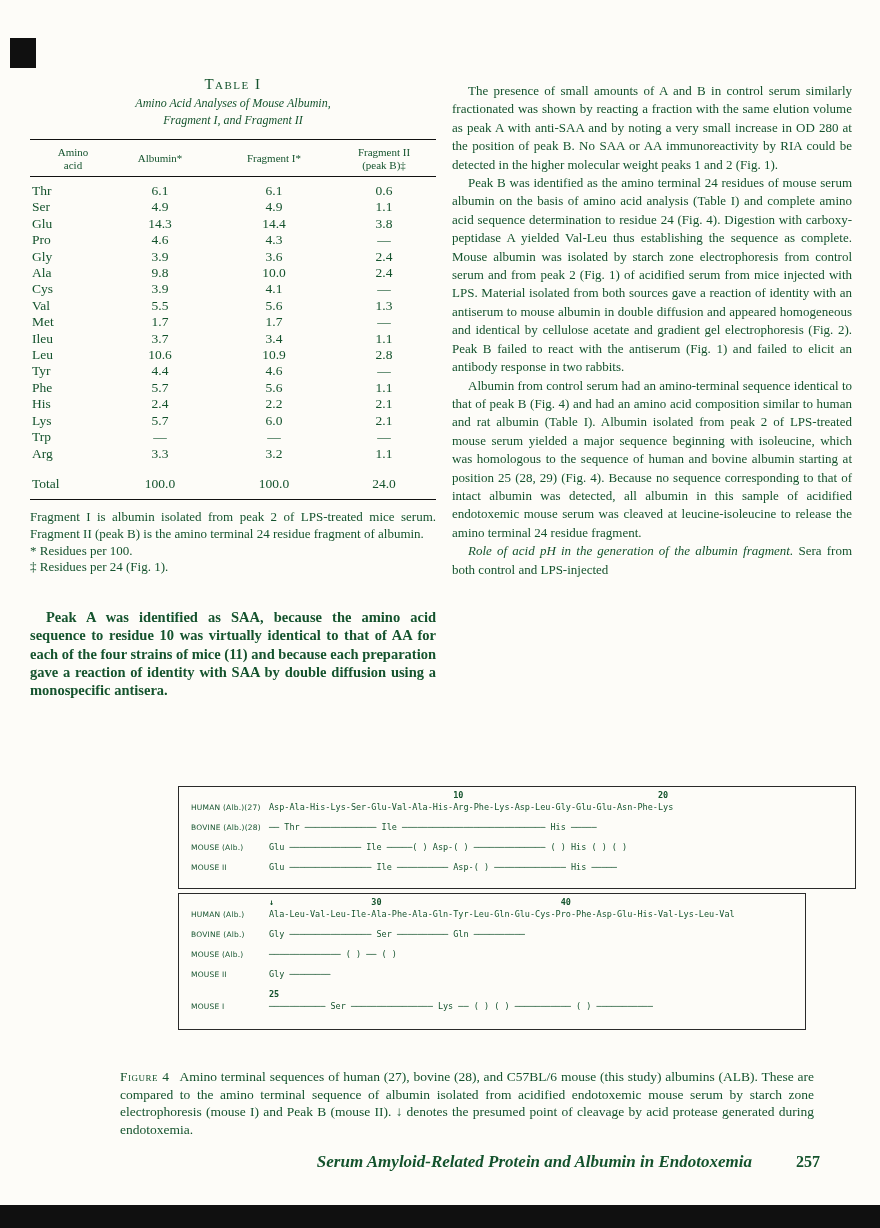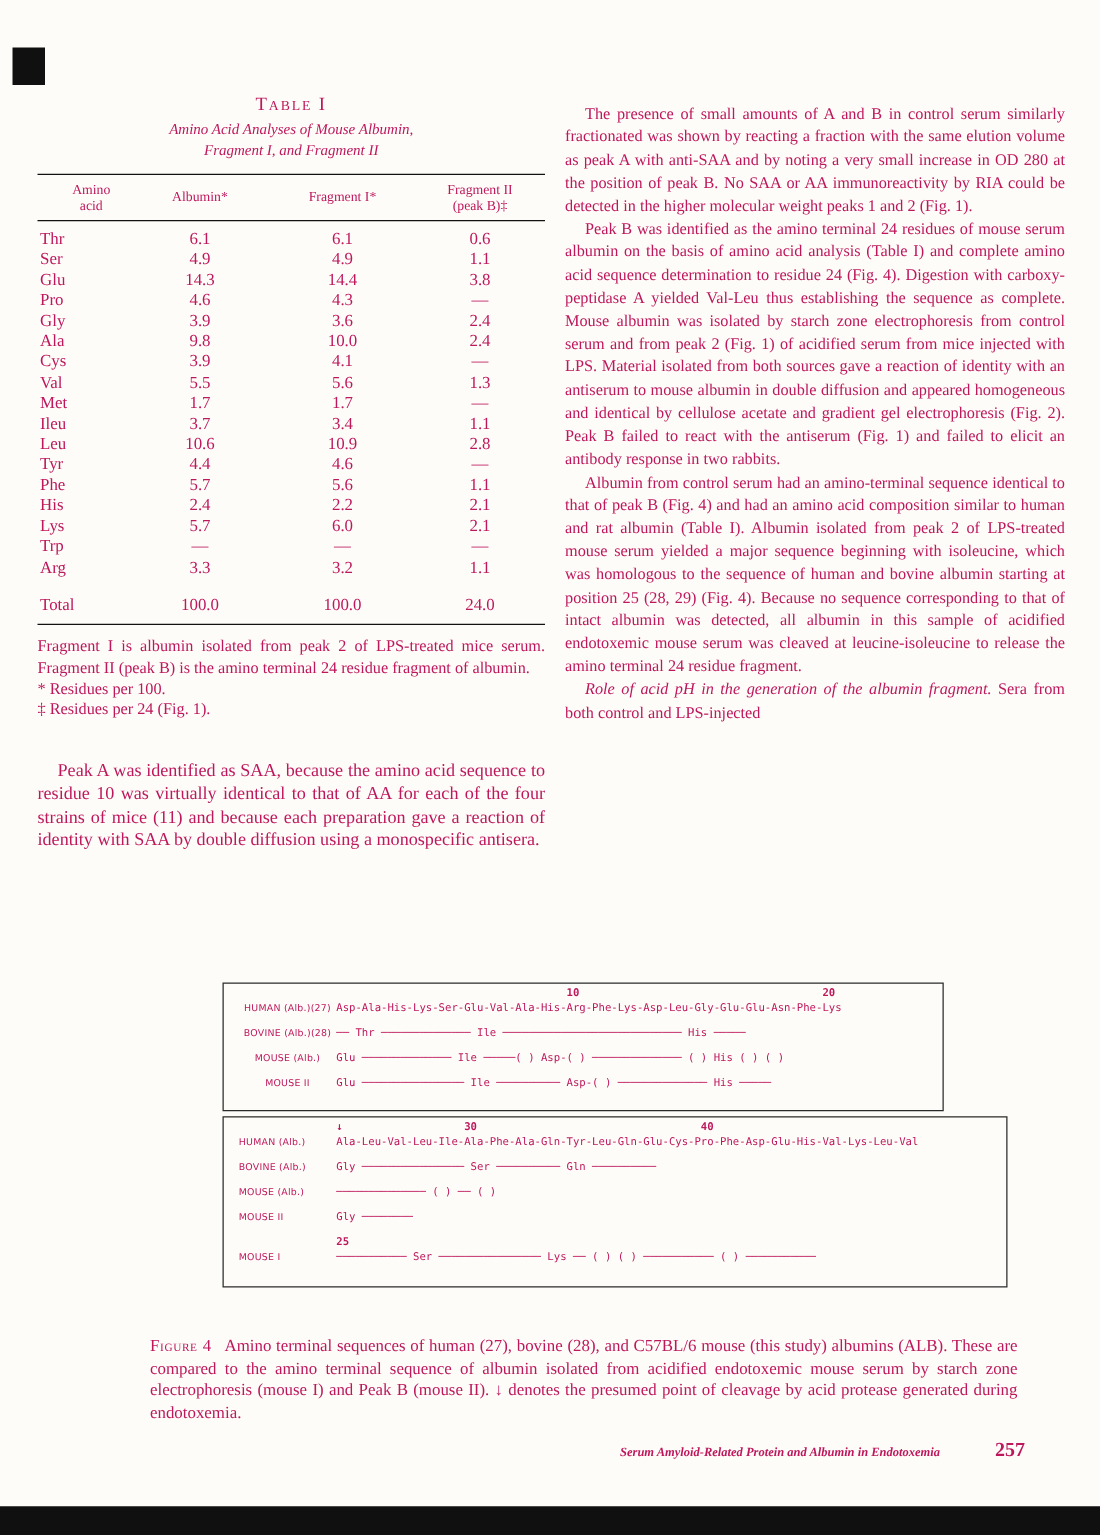--- a/index.html
+++ b/index.html
@@ -1,31 +1,32 @@
 <!DOCTYPE html>
 <html><head>
 <meta charset="utf-8">
 <style>
   html,body{margin:0;padding:0;background:#e8e6e0;}
   .page{
     position:relative; width:880px; height:1228px; margin:0 auto;
-    background:#fdfcf8; color:#be185d; overflow:hidden;
+    background:#fdfcf8; color:#14532d; overflow:hidden;
     font-family:"Liberation Serif", serif;
   }
   .artifact{position:absolute; background:#101010;}
   .artifact-top{left:10px; top:38px; width:26px; height:30px;}
   .artifact-bottom{left:0; top:1205px; width:880px; height:23px;}
 
   
   .col-left{position:absolute; left:30px; top:76px; width:406px;}
   .col-right{position:absolute; left:452px; top:82px; width:400px;}
 
   .body-par{
     margin:0; font-size:14.5px; line-height:18.4px; text-align:justify;
     text-indent:16px;
+    font-weight:bold;
   }
   .col-right p{margin:0; font-size:13px; line-height:18.4px; text-align:justify; text-indent:16px;}
   .col-right p em{font-style:italic;}
 
   
   .tbl-head{text-align:center; margin-bottom:10px;}
   .tbl-label{font-variant:small-caps; font-size:15px; letter-spacing:1.5px; margin-bottom:2px;}
   .tbl-title{font-style:italic; font-size:12px; line-height:17px;}
 
   table.t1{width:100%; border-collapse:collapse; margin-top:4px;
@@ -41,21 +42,21 @@
   table.t1 tbody.total td{padding-top:14px; padding-bottom:7px;}
   col.c-acid{width:74px;} col.c-alb{width:112px;} col.c-f1{width:116px;} col.c-f2{width:104px;}
 
   .footnotes{margin-top:9px; font-size:13px; line-height:16.6px; text-align:justify;}
   .footnotes div{margin:0;}
   .left-par{margin-top:32px;}
 
   
   .figure{position:absolute; left:0; top:786px; width:880px;}
   .panel{position:absolute; border:1px solid #2a2a2a; background:#fdfcf8; box-sizing:border-box;}
-  .panel1{left:178px; top:0; width:577px; padding:3px 4px 6px 12px;text-align:center;}
+  .panel1{left:178px; top:0; width:678px; padding:3px 4px 6px 12px;}
   .panel2{left:178px; top:107px; width:628px; padding:3px 4px 8px 12px;}
   .seq-row{display:flex; align-items:baseline; height:20px;}
   .seq-row.ruler{height:12px;}
   .seq-label{
     flex:0 0 78px; font-family:"DejaVu Sans", sans-serif; font-size:7.5px;
     letter-spacing:0.2px; white-space:nowrap;
   }
   .seq-text{
     font-family:"DejaVu Sans Mono", monospace; font-size:8.5px; white-space:pre;
   }
@@ -64,21 +65,21 @@
     position:absolute; left:120px; top:282px; width:694px; margin:0;
     font-size:13.5px; line-height:17.6px; font-weight:normal; text-align:justify;
   }
   .cap-label{font-variant:small-caps; letter-spacing:0.5px; padding-right:10px;}
 
   
   .footer{
     position:absolute; left:30px; top:1152px; width:790px;
     display:flex; justify-content:flex-end; align-items:baseline; gap:44px;
   }
-  .running-title{font-style:italic; font-weight:bold; font-size:10px;}
+  .running-title{font-style:italic; font-weight:bold; font-size:17px;}
   .page-number{font-weight:bold; font-size:16px;}
 </style>
 </head>
 <body>
 
 <div class="page">
 
   <div class="artifact artifact-top"></div>
 
   <div class="col-left">

